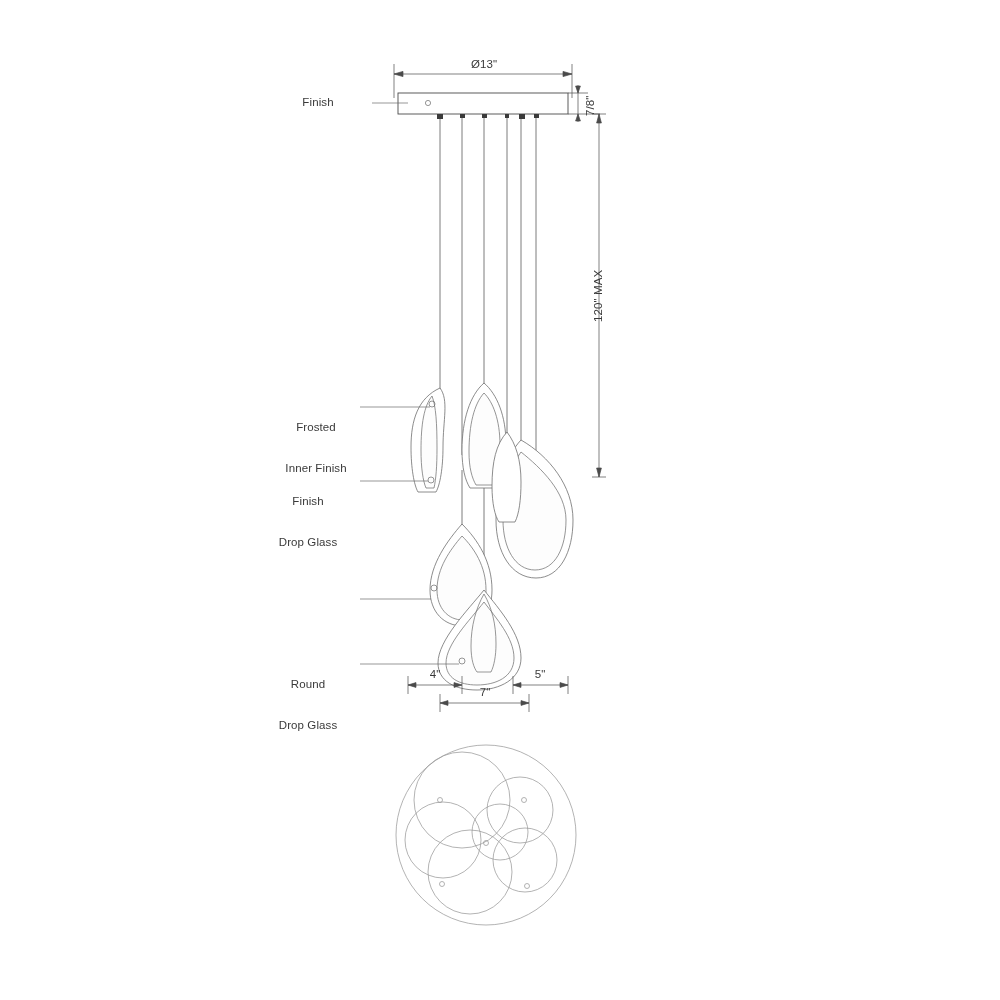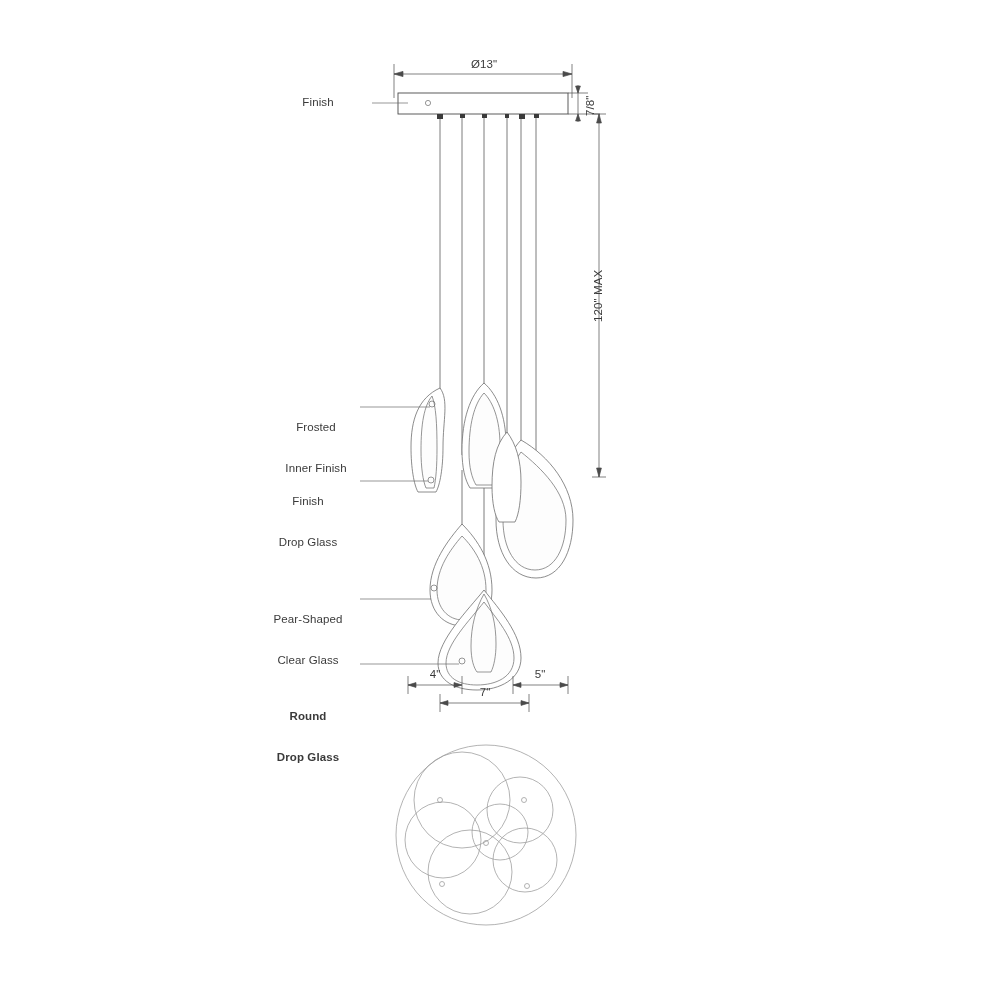--- a/index.html
+++ b/index.html
@@ -223,26 +223,22 @@
   <div class="lbl right" style="left:256px; top:394px; width:120px;">
     <div>Frosted</div>
     <div>Inner Finish</div>
   </div>
 
   <div class="lbl right" style="left:248px; top:468px; width:120px;">
     <div>Finish</div>
     <div>Drop Glass</div>
   </div>
 
-  <div class="lbl right" style="left:248px; top:586px; width:120px;">
-    <div>Pear-Shaped</div>
-    <div>Clear Glass</div>
-  </div>
-
-  <div class="lbl right" style="left:248px; top:683px; width:120px;font-weight:bold;">
+
+  <div class="lbl right" style="left:248px; top:651px; width:120px;">
     <div>Round</div>
     <div>Drop Glass</div>
   </div>
 
   <div class="lbl center" style="left:405px; top:668px; width:60px;">4"</div>
 
   <div class="lbl center" style="left:510px; top:668px; width:60px;">5"</div>
 
   <div class="lbl center" style="left:455px; top:686px; width:60px;">7"</div>
 

